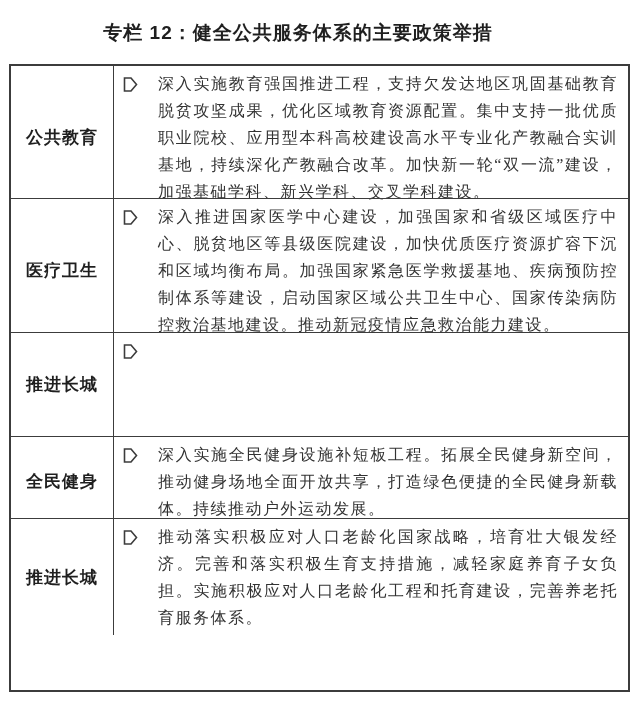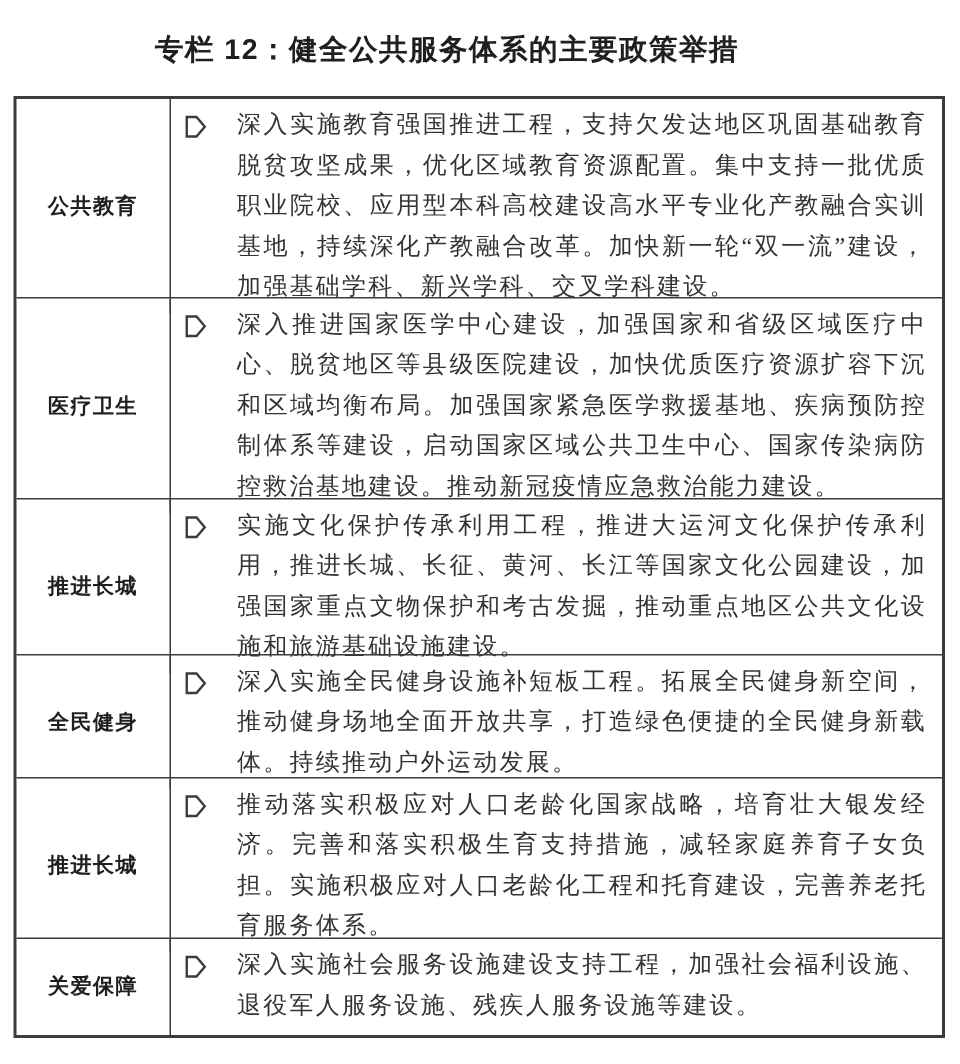--- a/index.html
+++ b/index.html
@@ -51,21 +51,21 @@
   .label-cell {
     border-right: 1.5px solid #3c3c3c;
     display: flex;
     align-items: center;
     justify-content: center;
     box-sizing: border-box;
   }
   .label-cell span {
     font-family: "Liberation Sans", sans-serif;
     font-weight: bold;
-    font-size: 14px;
+    font-size: 17px;
     letter-spacing: 1px;
     color: #1f1f1f;
     white-space: nowrap;
   }
   .content-cell {
     box-sizing: border-box;
     padding: 4px 10px 4px 9px;
     display: flex;
     align-items: flex-start;
   }
@@ -126,21 +126,20 @@
   <div class="row">
     <div class="label-cell">
       <span>推进长城</span>
     </div>
     <div class="content-cell">
       <span class="bullet">
         <svg width="15" height="17" viewBox="0 0 15 17">
             <polygon points="1.5,2 8,2 13.5,8.5 8,15 1.5,15" fill="none" stroke="#3c3c3c" stroke-width="1.6"></polygon>
           </svg>
       </span>
-      <span class="policy-text">实施文化保护传承利用工程，推进大运河文化保护传承利用，推进长城、长征、黄河、长江等国家文化公园建设，加强国家重点文物保护和考古发掘，推动重点地区公共文化设施和旅游基础设施建设。</span>
     </div>
   </div>
 
   <div class="row">
     <div class="label-cell">
       <span>全民健身</span>
     </div>
     <div class="content-cell">
       <span class="bullet">
         <svg width="15" height="17" viewBox="0 0 15 17">
@@ -158,27 +157,14 @@
     <div class="content-cell">
       <span class="bullet">
         <svg width="15" height="17" viewBox="0 0 15 17">
             <polygon points="1.5,2 8,2 13.5,8.5 8,15 1.5,15" fill="none" stroke="#3c3c3c" stroke-width="1.6"></polygon>
           </svg>
       </span>
       <span class="policy-text">推动落实积极应对人口老龄化国家战略，培育壮大银发经济。完善和落实积极生育支持措施，减轻家庭养育子女负担。实施积极应对人口老龄化工程和托育建设，完善养老托育服务体系。</span>
     </div>
   </div>
 
-  <div class="row">
-    <div class="label-cell">
-      <span>关爱保障</span>
-    </div>
-    <div class="content-cell">
-      <span class="bullet">
-        <svg width="15" height="17" viewBox="0 0 15 17">
-            <polygon points="1.5,2 8,2 13.5,8.5 8,15 1.5,15" fill="none" stroke="#3c3c3c" stroke-width="1.6"></polygon>
-          </svg>
-      </span>
-      <span class="policy-text">深入实施社会服务设施建设支持工程，加强社会福利设施、退役军人服务设施、残疾人服务设施等建设。</span>
-    </div>
-  </div>
 
 </div>
 
 </body></html>

